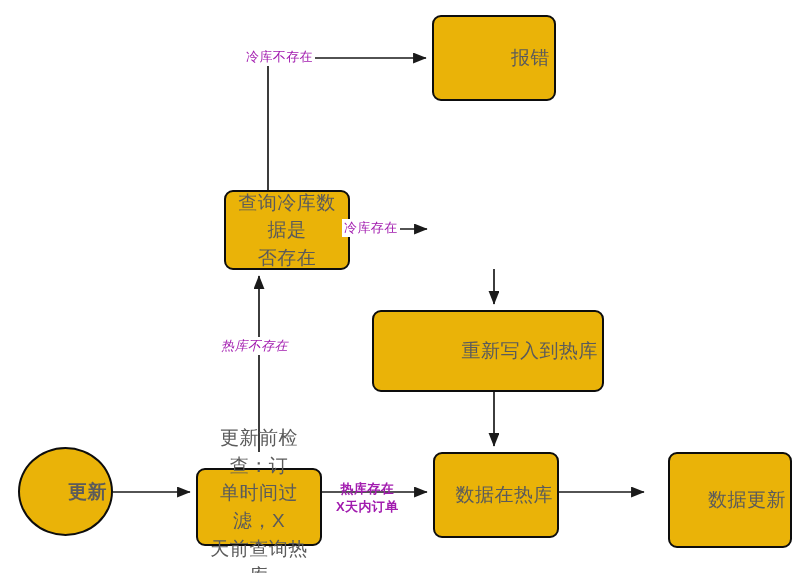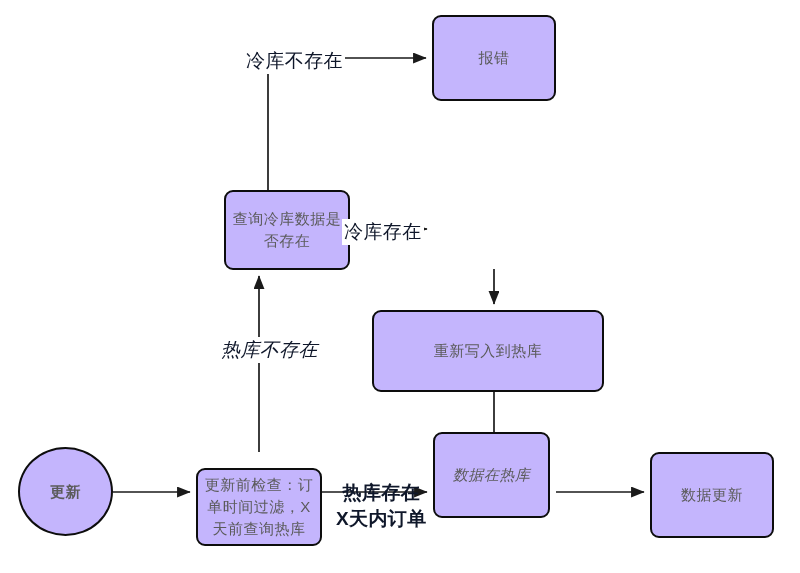--- a/index.html
+++ b/index.html
@@ -23,44 +23,44 @@
     position: absolute;
     left: 0;
     top: 0;
     width: 800px;
     height: 573px;
   }
   .node {
     position: absolute;
     box-sizing: border-box;
     border: 2.4px solid #0d0d0d;
-    background: #c4b5fd;
+    background: #eab308;
     display: flex;
     align-items: center;
-    justify-content: center;
+    justify-content: flex-end;
     text-align: center;
     color: #5b5b5b;
-    font-size: 15px;
+    font-size: 19px;
     line-height: 1.45;
     letter-spacing: 0.5px;
   }
   .node.rounded { border-radius: 9px; }
   .node.circle {
     border-radius: 50%;
     border-width: 2.2px;
   }
   .node .label {
     display: block;
     white-space: pre-line;
     padding: 0 4px;
   }
   .edge-label {
     position: absolute;
-    color: #0f172a;
-    font-size: 19px;
+    color: #a21caf;
+    font-size: 13px;
     line-height: 1.35;
     letter-spacing: 0.4px;
     white-space: pre-line;
     text-align: center;
     background: #ffffff;
     padding: 0 2px;
   }
   .edge-label.no-bg { background: transparent; font-weight: bold; }
 </style>
 </head>
@@ -125,25 +125,25 @@
 
   <div class="node rounded" style="left:432px; top:15px; width:124px; height:86px;">
     <span class="label">报错</span>
   </div>
 
 
   <div class="node rounded" style="left:372px; top:310px; width:232px; height:82px;">
     <span class="label">重新写入到热库</span>
   </div>
 
-  <div class="node rounded" style="left:433px; top:432px; width:117px; height:86px;font-style:italic;">
+  <div class="node rounded" style="left:433px; top:452px; width:126px; height:86px;">
     <span class="label">数据在热库</span>
   </div>
 
-  <div class="node rounded" style="left:650px; top:452px; width:124px; height:86px;">
+  <div class="node rounded" style="left:668px; top:452px; width:124px; height:96px;">
     <span class="label">数据更新</span>
   </div>
 
   <div class="edge-label" style="left:244px; top:48px;">冷库不存在</div>
 
   <div class="edge-label" style="left:342px; top:219px;">冷库存在</div>
 
   <div class="edge-label" style="left:219px; top:337px;font-style:italic;">热库不存在</div>
 
   <div class="edge-label no-bg" style="left:334px; top:480px; text-align:center;">热库存在

